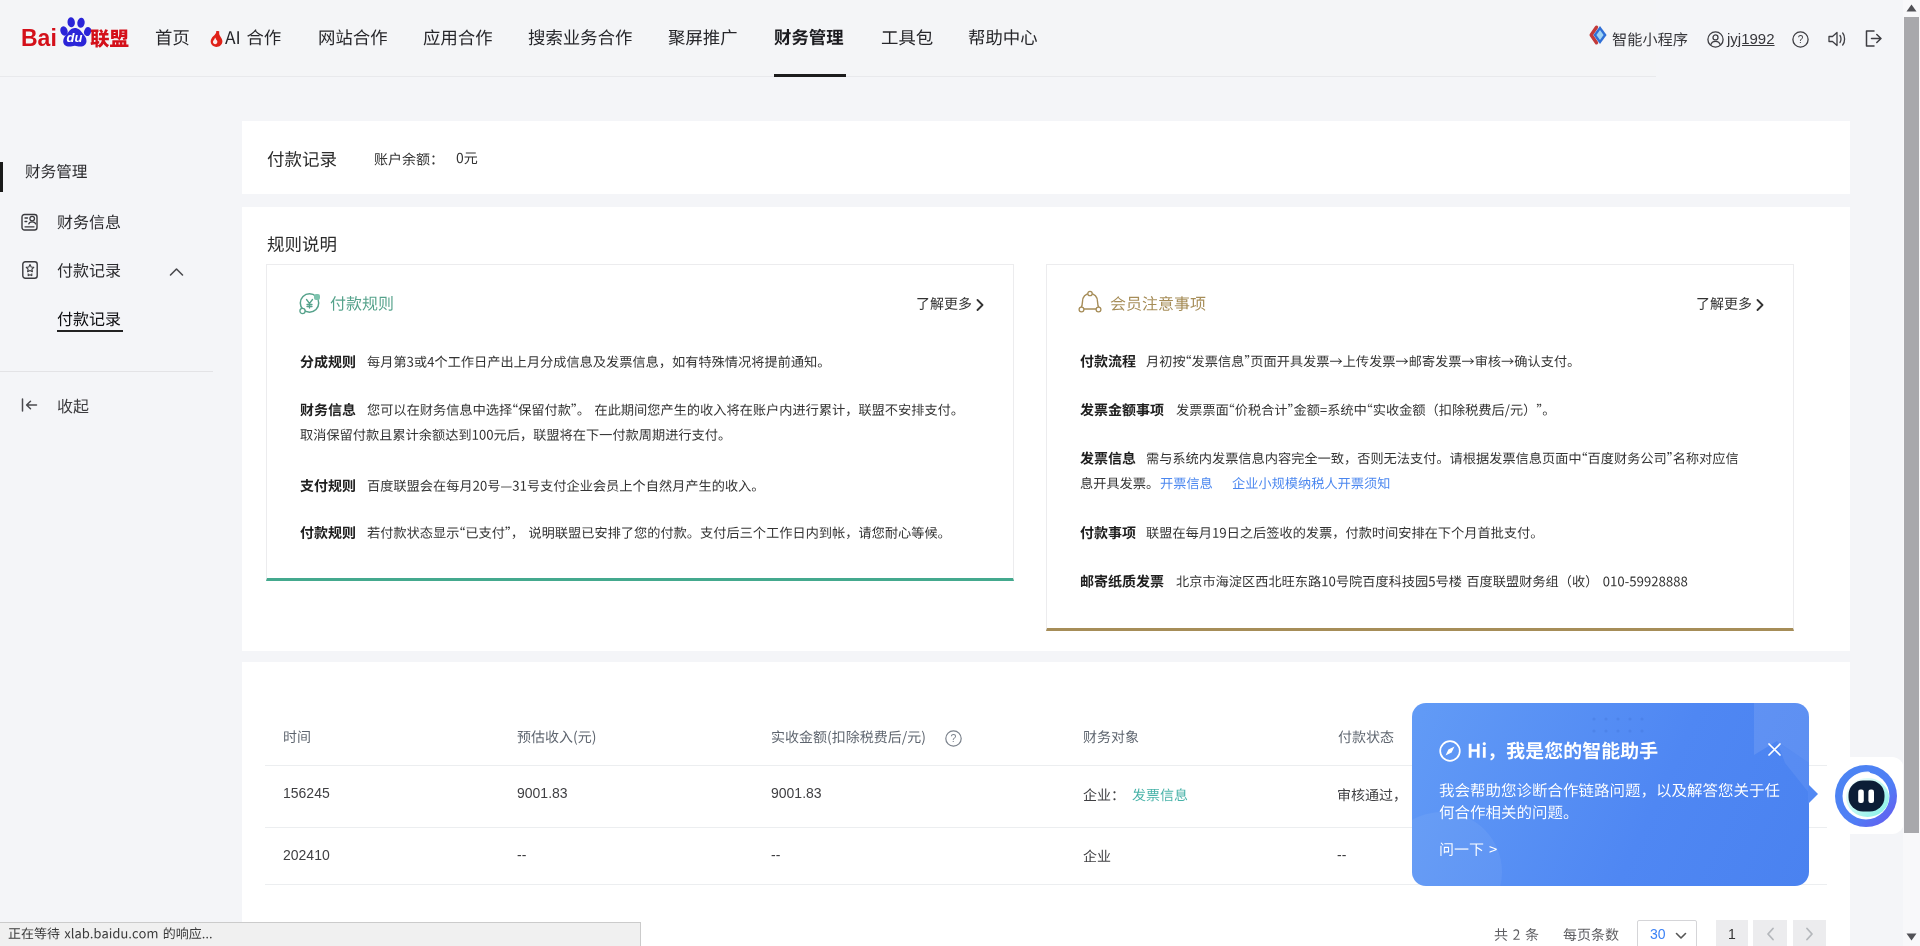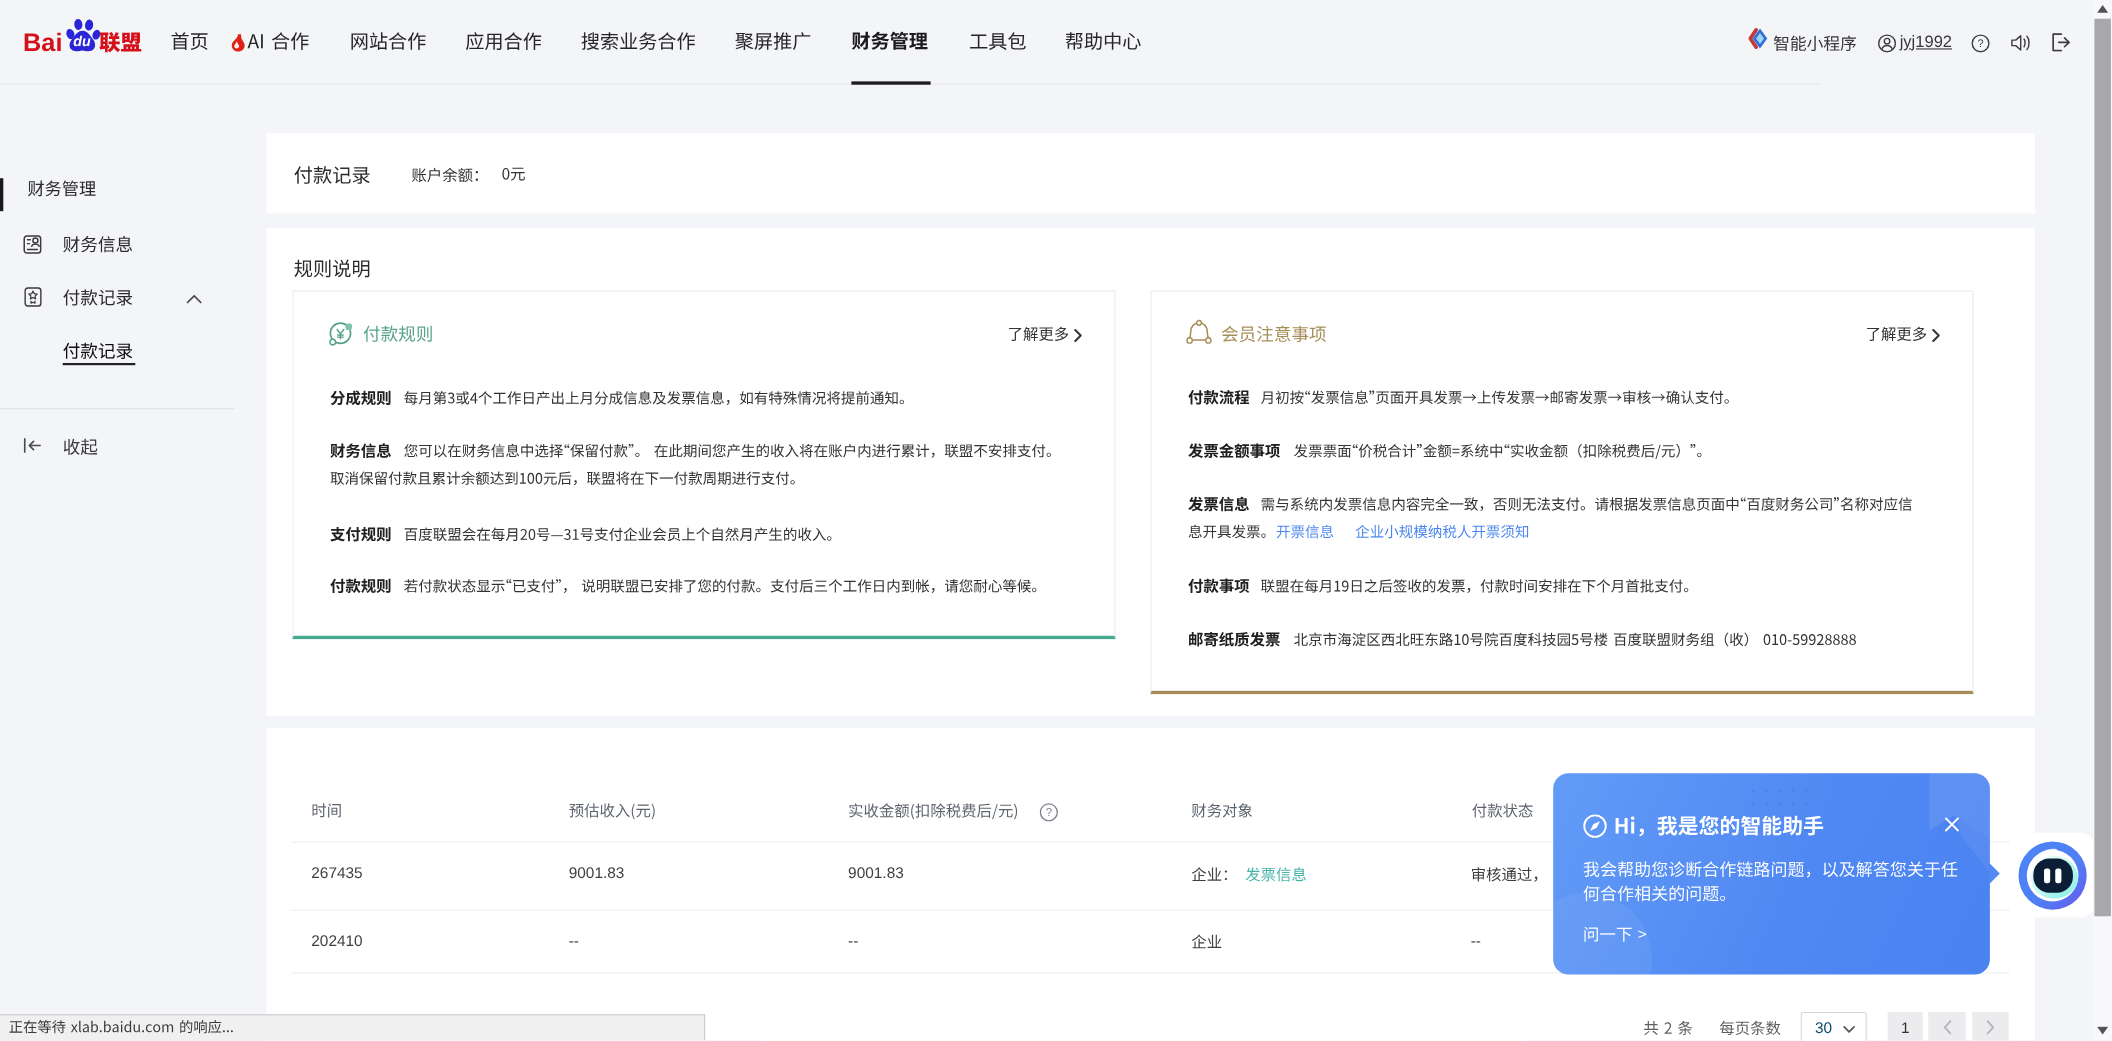--- a/index.html
+++ b/index.html
@@ -175,34 +175,34 @@
     <div class="tbl-head" style="left:41px;"></div>
     <div class="tbl-head" style="left:275px;"></div>
     <div class="tbl-head" style="left:529px;"></div>
     <svg class="abs" style="left:703px; top:68px;" width="17" height="17" viewBox="0 0 17 17">
       <circle cx="8.5" cy="8.5" r="7.7" fill="none" stroke="#7b828c" stroke-width="1.2"></circle>
       <text x="8.5" y="12.2" text-anchor="middle" font-size="10.5" fill="#7b828c" font-family="Liberation Sans,sans-serif">?</text>
     </svg>
     <div class="tbl-head" style="left:841px;"></div>
     <div class="tbl-head" style="left:1096px;"></div>
     <div class="sep" style="top:103px;"></div>
-    <div class="tbl-cell" style="left:41px; top:123px;">267435</div>
+    <div class="tbl-cell" style="left:41px; top:123px;">156245</div>
     <div class="tbl-cell" style="left:275px; top:123px;">9001.83</div>
     <div class="tbl-cell" style="left:529px; top:123px;">9001.83</div>
 
     <div class="sep" style="top:165px;"></div>
     <div class="tbl-cell" style="left:41px; top:185px;text-align:right;">202410</div>
     <div class="tbl-cell" style="left:275px; top:185px;">--</div>
     <div class="tbl-cell" style="left:529px; top:185px;">--</div>
 
     <div class="tbl-cell" style="left:1095px; top:185px;">--</div>
     <div class="sep" style="top:222px;"></div>
 
     <div class="abs" style="left:1395px; top:258px; width:60px; height:30px; background:#fff; border:1px solid #d5d5d8; border-radius:2px;">
-      <span class="abs" style="left:12px; top:5px; font-size:14px; color:#0c4a6e;">30</span>
+      <span class="abs" style="left:12px; top:5px; font-size:14px; color:#3b82f6;">30</span>
       <svg class="abs" style="left:37px; top:11px;" width="12" height="8" viewBox="0 0 12 8">
           <path d="M1.5 1.5 L6 6 L10.5 1.5" fill="none" stroke="#555" stroke-width="1.6" stroke-linecap="round" stroke-linejoin="round"></path>
         </svg>
     </div>
     <div class="pgbox" style="left:1474px; width:32px;">1</div>
     <div class="pgbox" style="left:1511px; width:34px;"><svg width="9" height="14" viewBox="0 0 9 14" style="vertical-align:-2px;">
           <path d="M7 1.5 L2 7 L7 12.5" fill="none" stroke="#b4b7bb" stroke-width="1.8" stroke-linecap="round" stroke-linejoin="round"></path>
         </svg></div>
     <div class="pgbox" style="left:1551px; width:33px;"><svg width="9" height="14" viewBox="0 0 9 14" style="vertical-align:-2px;">
           <path d="M2 1.5 L7 7 L2 12.5" fill="none" stroke="#b4b7bb" stroke-width="1.8" stroke-linecap="round" stroke-linejoin="round"></path>

